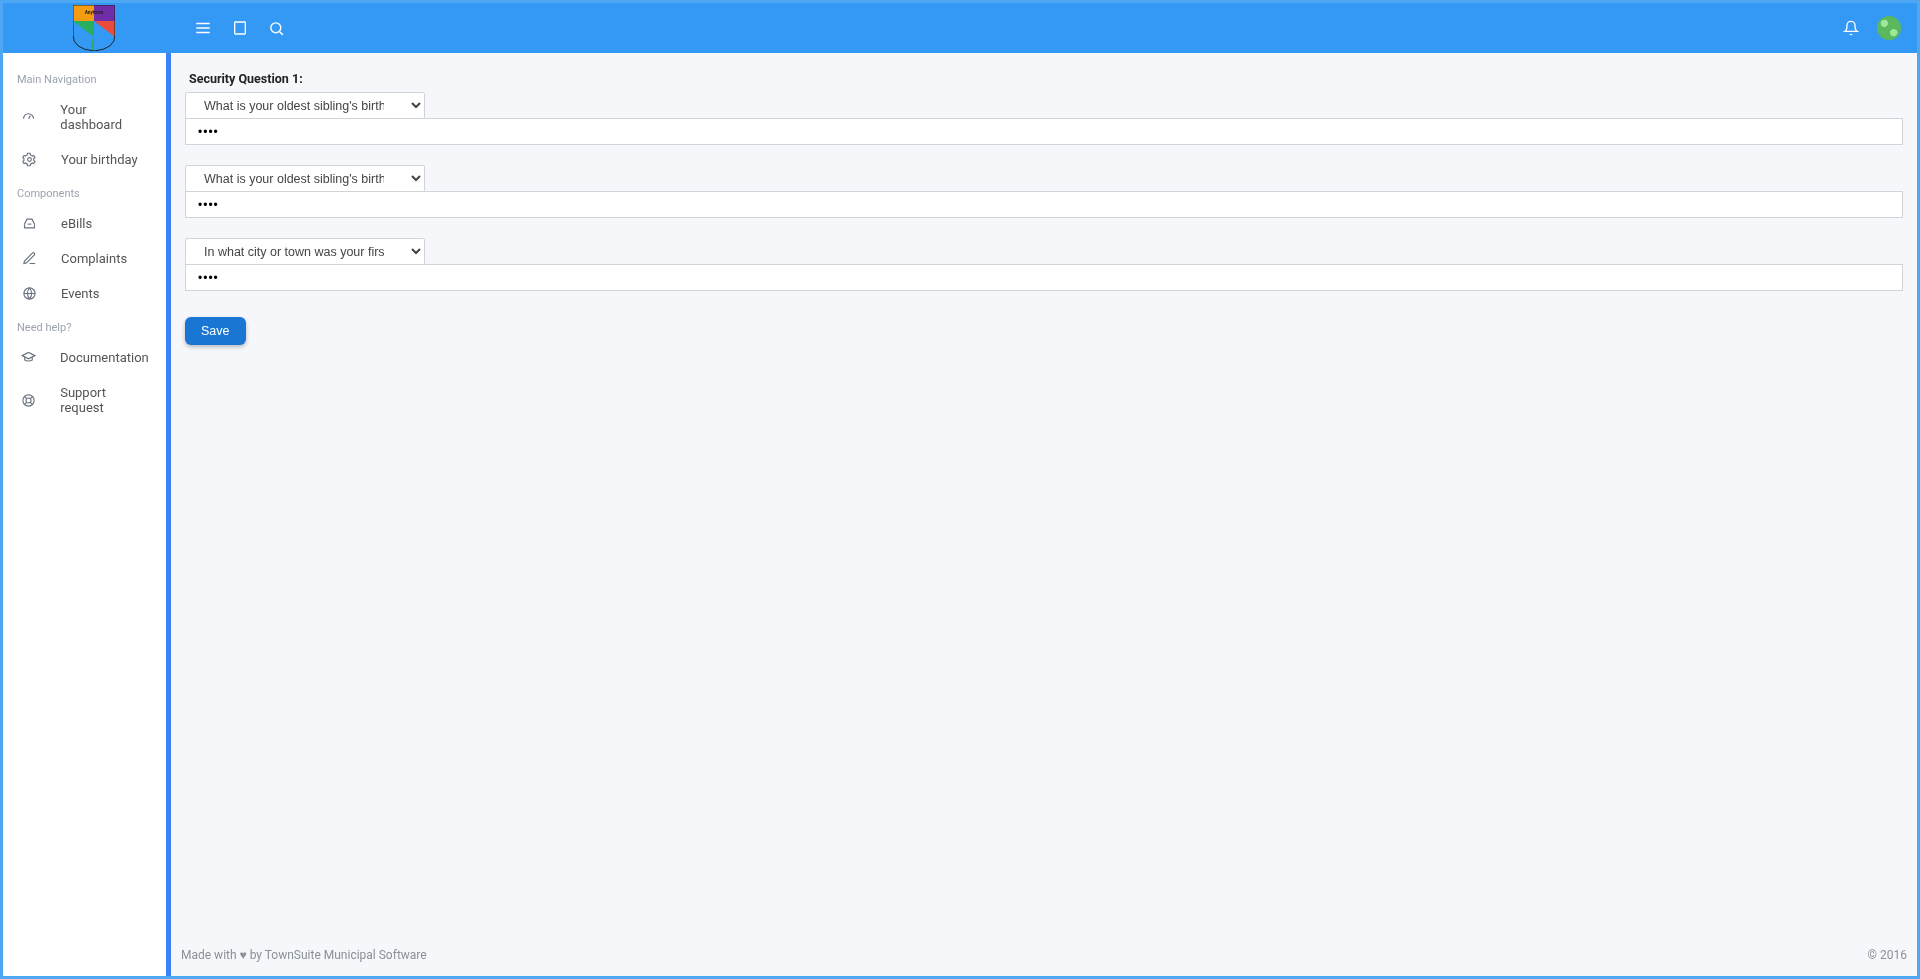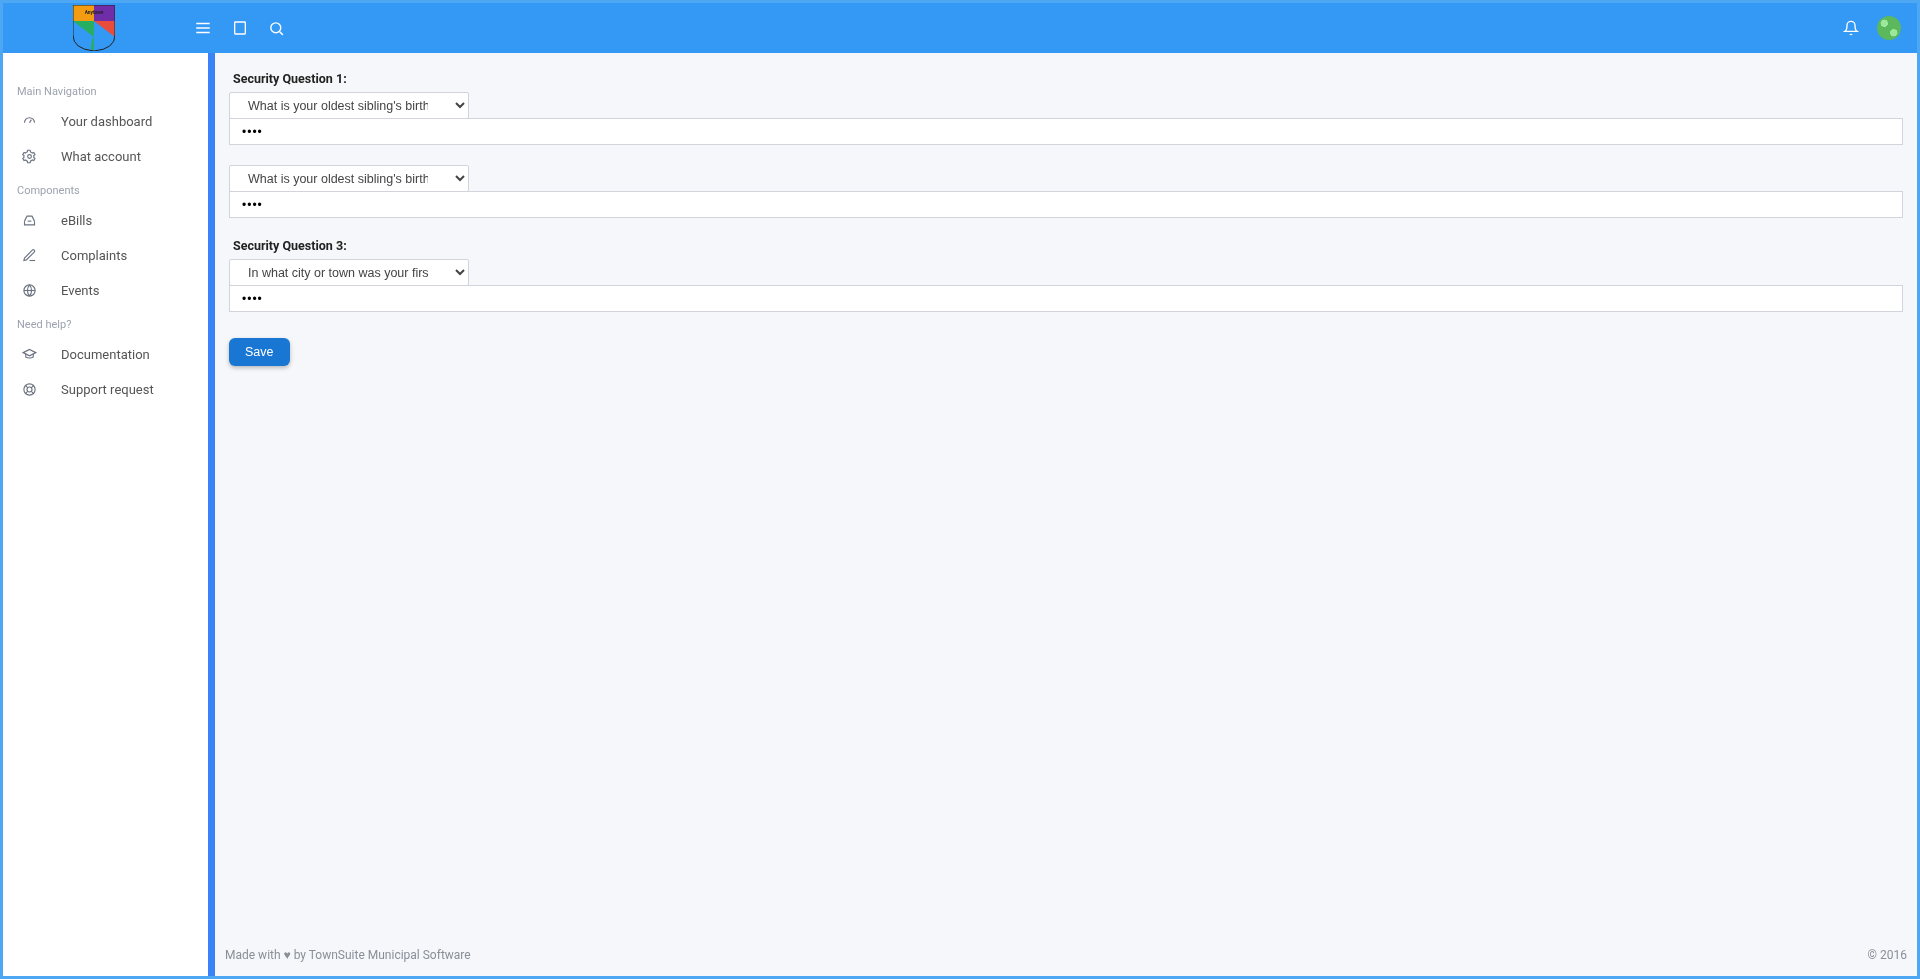--- a/index.html
+++ b/index.html
@@ -15,21 +15,21 @@
 .header-inner { display: flex; align-items: center; gap: 20px; margin-left: 175px; }
 .header-icon { color: #fff; cursor: pointer; display: flex; align-items: center; }
 .header-right { margin-left: auto; display: flex; align-items: center; gap: 18px; }
 .avatar { width: 24px; height: 24px; border-radius: 50%; background: #5cb85c; display: flex; align-items: center; justify-content: center; position: relative; overflow: hidden; }
 .avatar::before { content:""; position:absolute; width:100%; height:100%; background:
   radial-gradient(circle at 30% 30%, #9be89b 0 15%, transparent 16%),
   radial-gradient(circle at 70% 70%, #9be89b 0 15%, transparent 16%);
 }
 
 .main { flex: 1; display: flex; min-height: 0; }
-.sidebar { width: 212px; background: #fff; border-right: 7px solid #3b82f6; padding-top: 22px; }
+.sidebar { width: 168px; background: #fff; border-right: 5px solid #3b82f6; padding-top: 10px; }
 .sidebar-heading { font-size: 11px; color: #9ca3af; padding: 10px 14px 6px; }
 .sidebar-item { display: flex; align-items: center; gap: 24px; padding: 10px 18px; color: #555; cursor: pointer; font-size: 13px; }
 .sidebar-item .icon { width: 16px; display: flex; justify-content: center; color: #6b7280; }
 
 .content { flex: 1; display: flex; flex-direction: column; }
 .form-area { flex: 1; padding: 18px 14px; }
 .question-block { margin-bottom: 20px; }
 .q-label { font-weight: 700; font-size: 12.5px; color: #222; margin-bottom: 6px; display: block; padding-left: 4px; }
 .select-row { display: flex; }
 select.q-select { width: 240px; padding: 5px 24px 5px 14px; border: 1px solid #d1d5db; background: #fff; font-size: 12.5px; color: #444; text-align: center; border-radius: 2px; height: 27px; }
@@ -101,21 +101,21 @@
           </span>
         <span>Your dashboard</span>
       </div>
       <div class="sidebar-item">
         <span class="icon">
             <svg width="15" height="15" viewBox="0 0 24 24" fill="none" stroke="currentColor" stroke-width="1.8">
               <circle cx="12" cy="12" r="3"></circle>
               <path d="M19 12a7 7 0 00-.2-1.6l2-1.5-2-3.4-2.3.9a7 7 0 00-2.8-1.6L13 2h-4l-.7 2.8a7 7 0 00-2.8 1.6l-2.3-.9-2 3.4 2 1.5A7 7 0 003 12c0 .5.07 1.1.2 1.6l-2 1.5 2 3.4 2.3-.9a7 7 0 002.8 1.6L9 22h4l.7-2.8a7 7 0 002.8-1.6l2.3.9 2-3.4-2-1.5c.13-.5.2-1.1.2-1.6z"></path>
             </svg>
           </span>
-        <span>What account</span>
+        <span>Your birthday</span>
       </div>
 
       <div class="sidebar-heading">Components</div>
       <div class="sidebar-item">
         <span class="icon">
             <svg width="15" height="15" viewBox="0 0 24 24" fill="none" stroke="currentColor" stroke-width="1.8">
               <path d="M4 13v6h16v-6"></path>
               <path d="M4 13l4-8h8l4 8"></path>
               <path d="M9 13h6"></path>
             </svg>
@@ -183,21 +183,20 @@
         <div class="question-block">
           <div class="select-row">
             <select class="q-select">
               <option>What is your oldest sibling's birthday month and year?</option>
             </select>
           </div>
           <input type="password" class="answer-input" value="••••" style="">
         </div>
 
         <div class="question-block">
-          <label class="q-label">Security Question 3:</label>
           <div class="select-row">
             <select class="q-select">
               <option>In what city or town was your first job?</option>
             </select>
           </div>
           <input type="password" class="answer-input" value="••••" style="">
         </div>
 
         <button class="save-btn">Save</button>
       </div>

